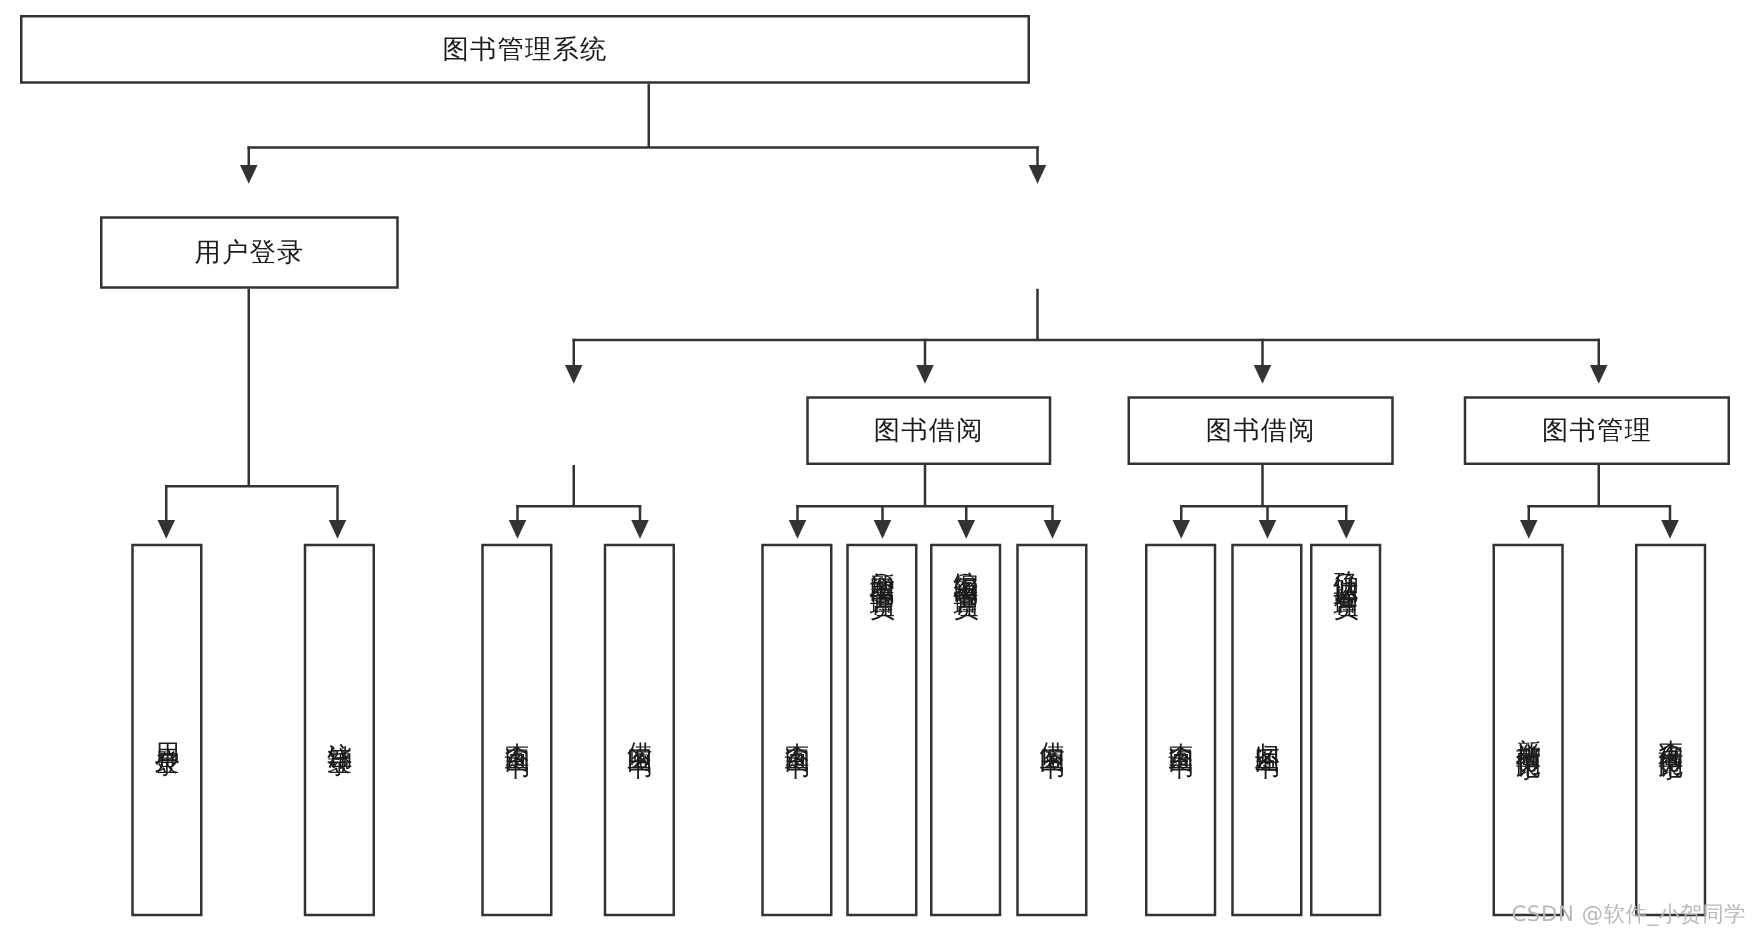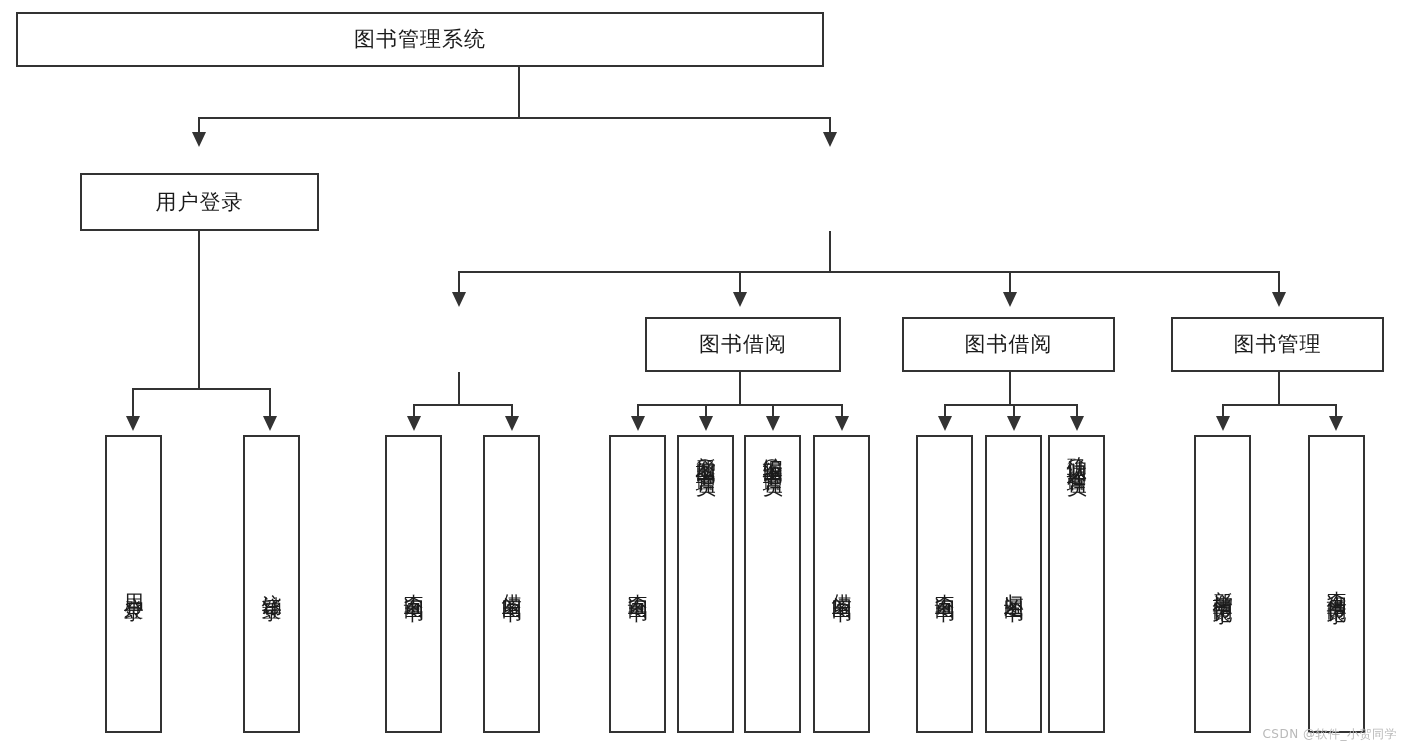--- a/index.html
+++ b/index.html
@@ -68,21 +68,21 @@
     width:0;height:0;
     border-left:7px solid transparent;
     border-right:7px solid transparent;
     border-top:15px solid #333333;
   }
   
   #watermark{
     position:absolute;
     right:8px;
     bottom:4px;
-    font-size:12px;
+    font-size:17px;
     color:#b9b9b9;
     letter-spacing:0.5px;
     white-space:nowrap;
     pointer-events:none;
   }
 </style>
 </head>
 <body>
 
 <div id="canvas">

